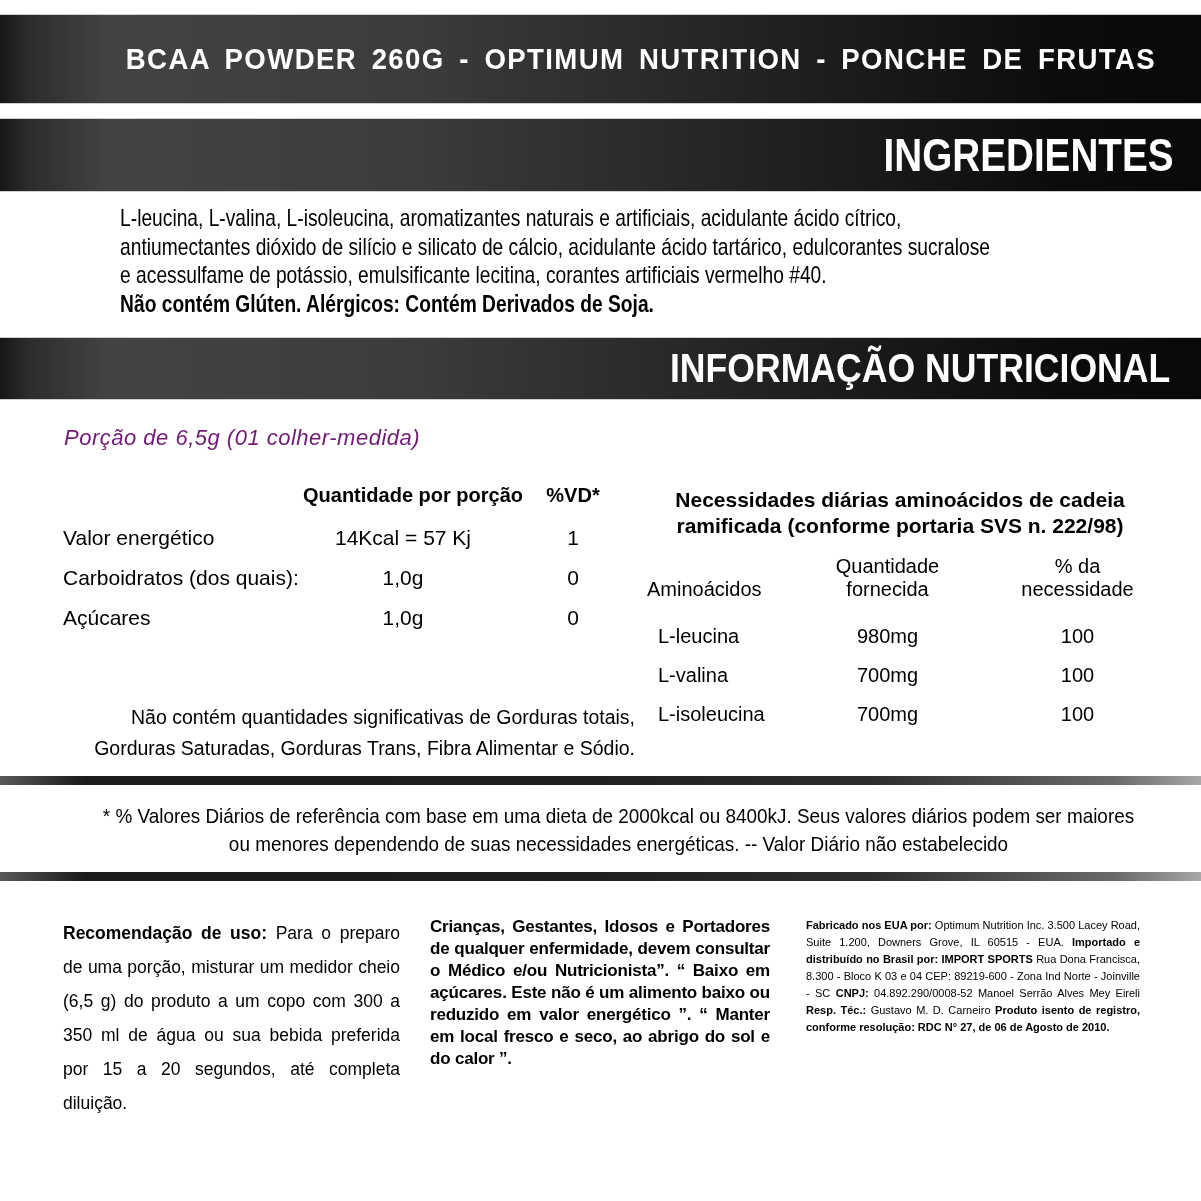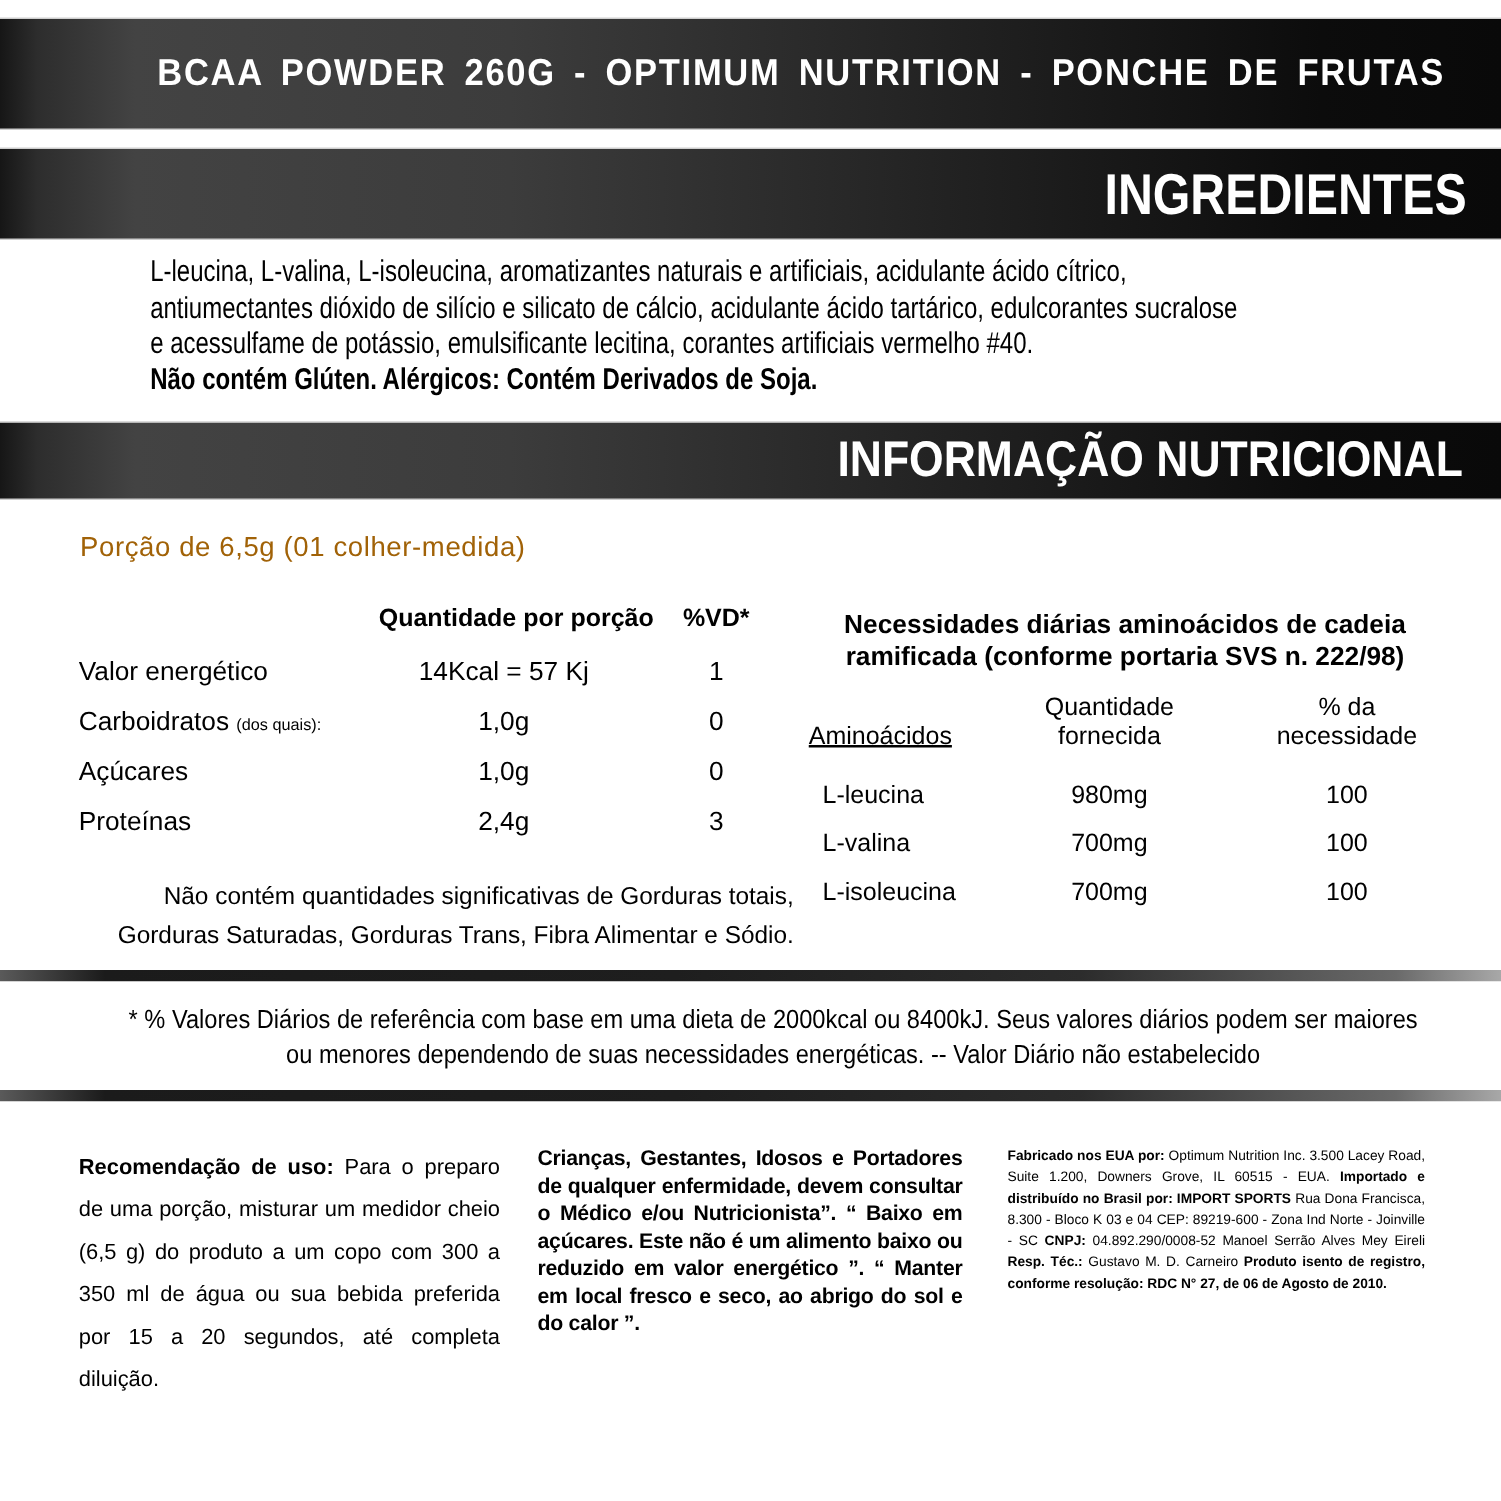--- a/index.html
+++ b/index.html
@@ -22,35 +22,35 @@
   .product-title { font-size:30px; font-weight:bold; letter-spacing:1.5px; word-spacing:6px; transform:scaleX(0.92); white-space:nowrap; }
   .h-ingredientes { font-size:46px; font-weight:bold; letter-spacing:0px; transform:scaleX(0.84); white-space:nowrap; }
   .h-nutricional  { font-size:40px; font-weight:bold; transform:scaleX(0.89); white-space:nowrap; }
 
   
   .ingredients { position:absolute; left:0; right:0; top:204px; }
   .ing-line { font-size:24px; line-height:28.5px; transform:scaleX(0.8); white-space:nowrap; }
   .ing-line.bold { font-weight:bold; }
 
   
-  .serving { position:absolute; left:64px; top:425px; font-size:22px; color:#a16207; letter-spacing:0.5px; }
+  .serving { position:absolute; left:64px; top:425px; font-size:22px; color:#701a75; letter-spacing:0.5px;font-style:italic; }
 
   
   .ltable { position:absolute; left:63px; top:480px; width:580px; font-size:21px; }
   .lrow { display:grid; grid-template-columns:240px 200px 140px; align-items:center; height:40px; }
   .lrow.lhead { height:30px; margin-bottom:8px; font-weight:bold; font-size:20px; }
   .lcell.c { text-align:center; white-space:nowrap; }
-  .lnote { font-size:13px; }
+  .lnote { font-size:21px; }
 
   
   .rtable { position:absolute; left:645px; top:455px; width:510px; font-size:20px; }
   .rtitle { text-align:center; font-weight:bold; font-size:21px; line-height:26px; white-space:nowrap;margin-top:32px; }
   .rhead { display:grid; grid-template-columns:130px 225px 155px; align-items:end; margin-top:16px; line-height:23px; }
   .rhead .c, .rrow .c { text-align:center; }
-  .rhead .first { padding-left:2px;text-decoration:underline; }
+  .rhead .first { padding-left:2px; }
   .rrow { display:grid; grid-template-columns:130px 225px 155px; align-items:center; height:39px; }
   .rrows { margin-top:16px; }
   .rrow .first { padding-left:13px; }
 
   
   .tnote { position:absolute; left:40px; top:702px; width:595px; text-align:right; font-size:19.5px; line-height:31px; }
 
   
   .divider {
     position:absolute; left:0; width:1201px; height:9px;
@@ -110,25 +110,20 @@
     <div class="lrow">
       <div class="lcell"><span>Carboidratos</span> <span class="lnote">(dos quais):</span></div>
       <div class="lcell c">1,0g</div>
       <div class="lcell c">0</div>
     </div>
     <div class="lrow">
       <div class="lcell"><span>Açúcares</span> <span class="lnote"></span></div>
       <div class="lcell c">1,0g</div>
       <div class="lcell c">0</div>
     </div>
-    <div class="lrow">
-      <div class="lcell"><span>Proteínas</span> <span class="lnote"></span></div>
-      <div class="lcell c">2,4g</div>
-      <div class="lcell c">3</div>
-    </div>
   </div>
 
   <div class="rtable">
     <div class="rtitle">
       <div>Necessidades diárias aminoácidos de cadeia</div>
       <div>ramificada (conforme portaria SVS n. 222/98)</div>
     </div>
     <div class="rhead">
       <div class="first">Aminoácidos</div>
       <div class="c">

